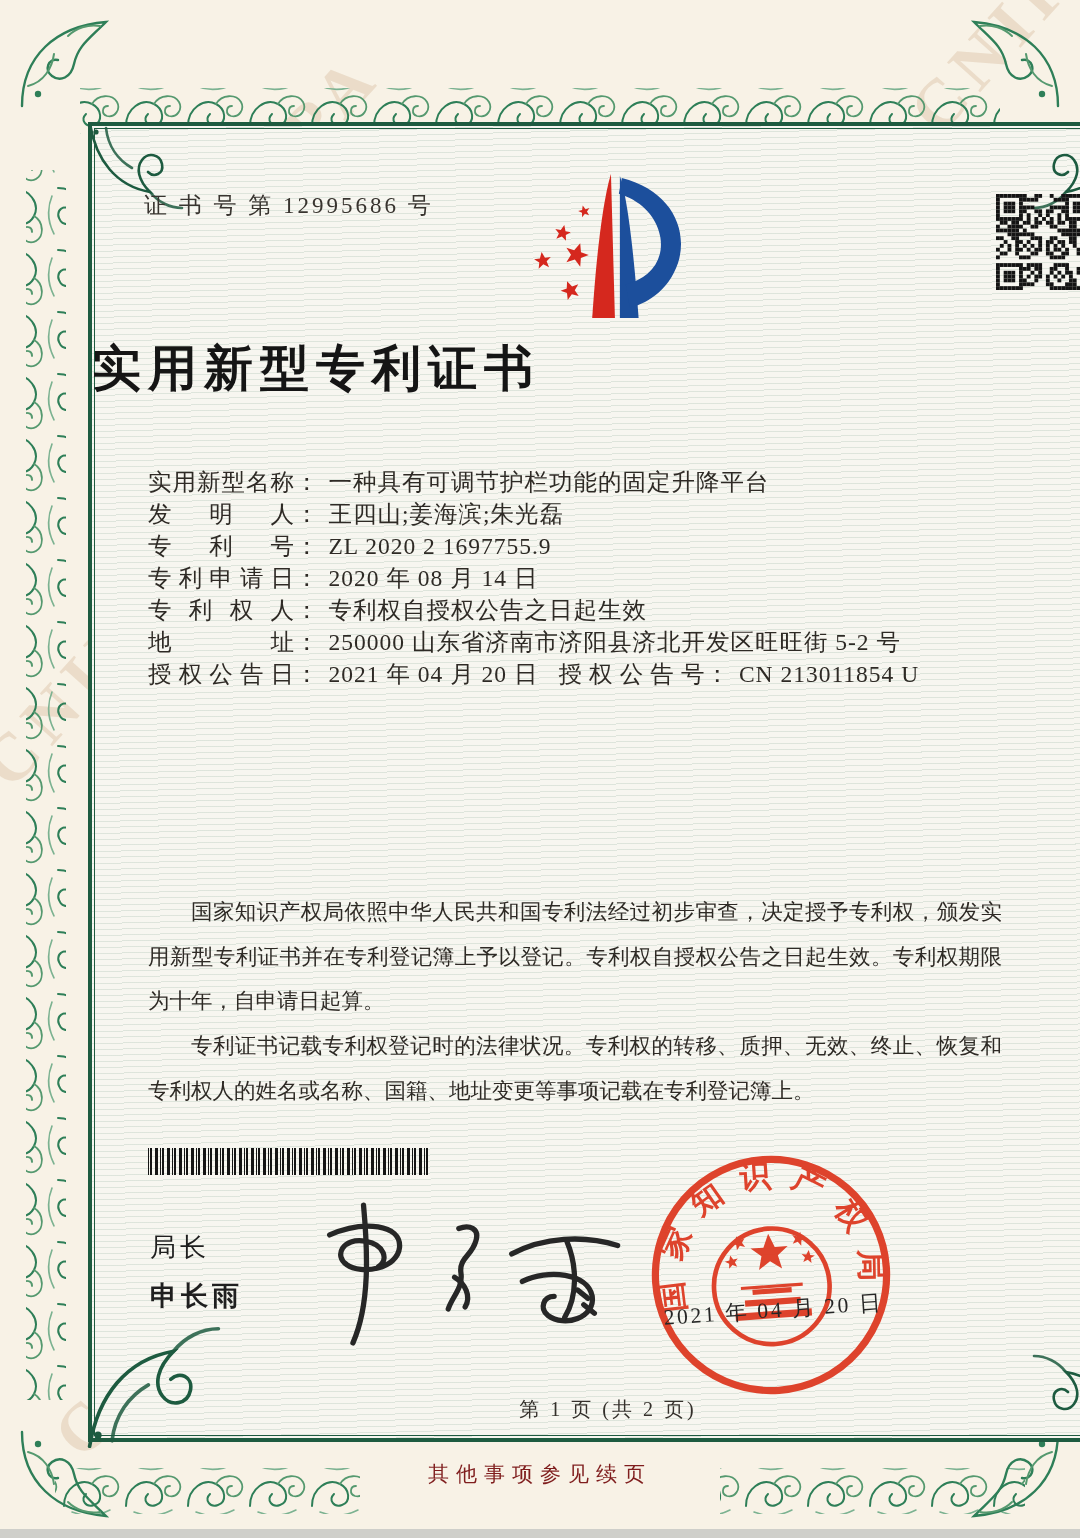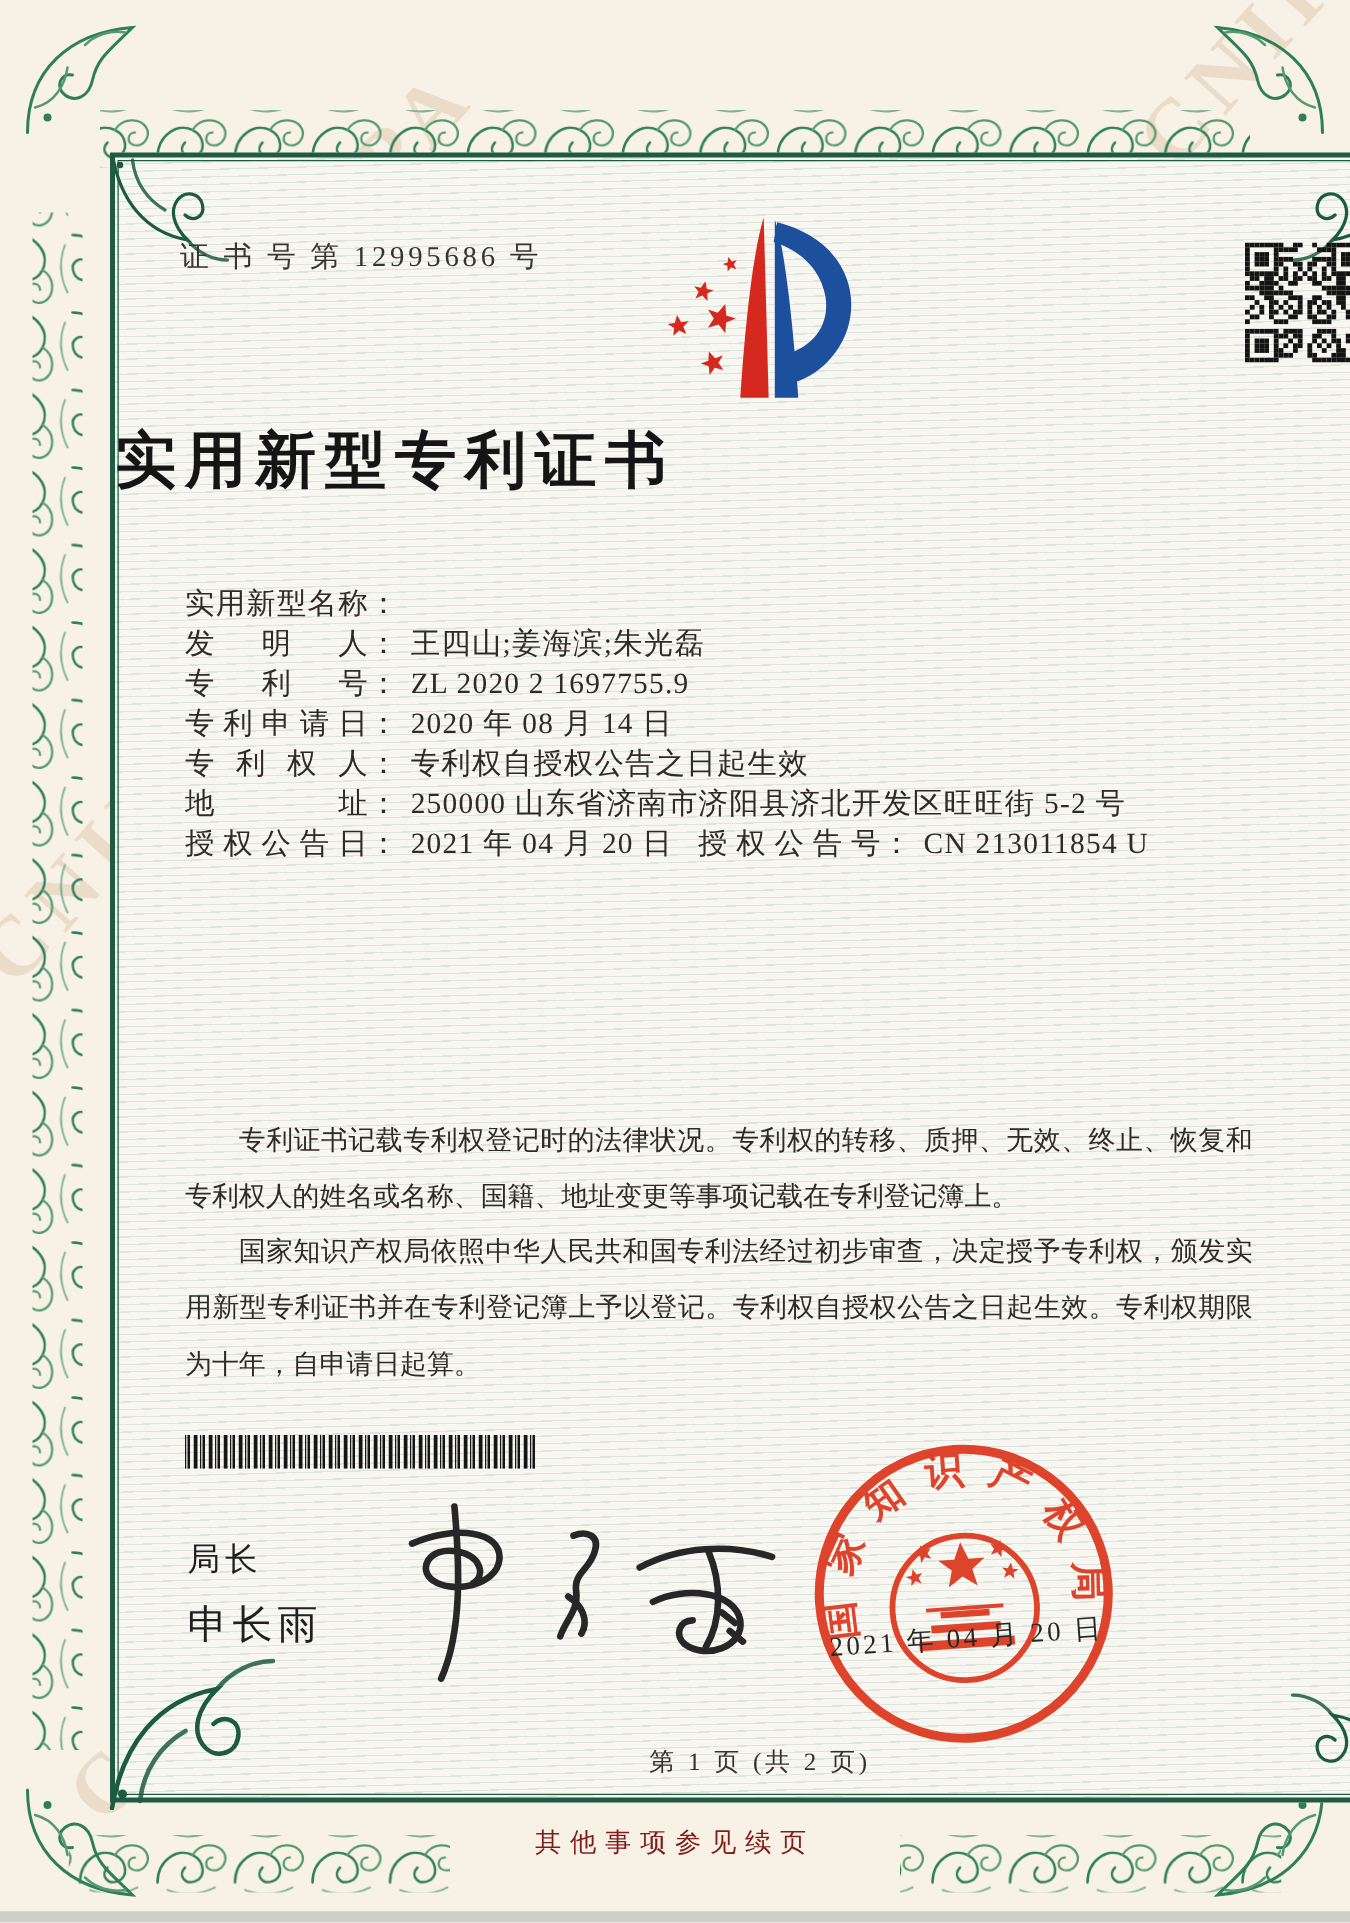--- a/index.html
+++ b/index.html
@@ -60,22 +60,22 @@
     position:absolute;left:56px;top:764px;width:854px;
     font-size:21.5px;line-height:2.08;color:#2e2a25;text-align:justify;
   }
   .paras p{margin:0;text-indent:2em;}
   .barcode{position:absolute;left:56px;top:1022px;}
   .sig-title{
     position:absolute;left:58px;top:1104px;font-size:26px;color:#1f1f1f;
     font-family:"Liberation Sans","DejaVu Sans",sans-serif;font-weight:500;letter-spacing:4px;
   }
   .sig-name{
-    position:absolute;left:58px;top:1152px;font-size:32px;color:#1f1f1f;
-    font-family:"Liberation Sans","DejaVu Sans",sans-serif;font-weight:400;letter-spacing:4px;
+    position:absolute;left:58px;top:1152px;font-size:27px;color:#1f1f1f;
+    font-family:"Liberation Sans","DejaVu Sans",sans-serif;font-weight:700;letter-spacing:4px;
   }
   .signature{position:absolute;left:208px;top:1072px;}
   .seal{position:absolute;left:550px;top:1020px;opacity:.95;}
   .pfooter{
     position:absolute;left:0;top:1270px;width:100%;text-align:center;
     font-size:20px;letter-spacing:3px;color:#34302b;
   }
   .contnote{
     position:absolute;left:0;top:1460px;width:100%;text-align:center;
     font-size:21px;letter-spacing:7px;color:#7f1d1d;
@@ -501,20 +501,21 @@
       <rect x="84" y="96" width="4" height="4" fill="#141414"></rect>
       <rect x="88" y="96" width="4" height="4" fill="#141414"></rect>
     </svg>
 
   <div class="title">实用新型专利证书</div>
 
   <div class="fields">
     <div class="frow">
       <span class="flabel">实用新型名称</span>
         <span class="fcolon">：</span>
+      <span class="fvalue">一种具有可调节护栏功能的固定升降平台</span>
     </div>
     <div class="frow">
       <span class="flabel">发明人</span>
         <span class="fcolon">：</span>
       <span class="fvalue">王四山;姜海滨;朱光磊</span>
     </div>
     <div class="frow">
       <span class="flabel">专利号</span>
         <span class="fcolon">：</span>
       <span class="fvalue">ZL 2020 2 1697755.9</span>
@@ -540,22 +541,22 @@
       <span class="fvalue">2021 年 04 月 20 日</span>
       <span class="grant-2">
         <span class="flabel">授权公告号</span>
           <span class="fcolon">：</span>
         <span class="fvalue">CN 213011854 U</span>
       </span>
     </div>
   </div>
 
   <div class="paras">
+    <p>国家知识产权局依照中华人民共和国专利法经过初步审查，决定授予专利权，颁发实用新型专利证书并在专利登记簿上予以登记。专利权自授权公告之日起生效。专利权期限为十年，自申请日起算。</p>
     <p>专利证书记载专利权登记时的法律状况。专利权的转移、质押、无效、终止、恢复和专利权人的姓名或名称、国籍、地址变更等事项记载在专利登记簿上。</p>
-    <p>国家知识产权局依照中华人民共和国专利法经过初步审查，决定授予专利权，颁发实用新型专利证书并在专利登记簿上予以登记。专利权自授权公告之日起生效。专利权期限为十年，自申请日起算。</p>
   </div>
 
   <svg class="barcode" id="barcode-svg" width="284" height="27" viewBox="0 0 284 27">
       <rect x="0" y="0" width="1" height="27" fill="#151515"></rect>
       <rect x="2" y="0" width="2" height="27" fill="#151515"></rect>
       <rect x="7" y="0" width="3" height="27" fill="#151515"></rect>
       <rect x="12" y="0" width="1" height="27" fill="#151515"></rect>
       <rect x="14" y="0" width="2" height="27" fill="#151515"></rect>
       <rect x="19" y="0" width="3" height="27" fill="#151515"></rect>
       <rect x="24" y="0" width="1" height="27" fill="#151515"></rect>

